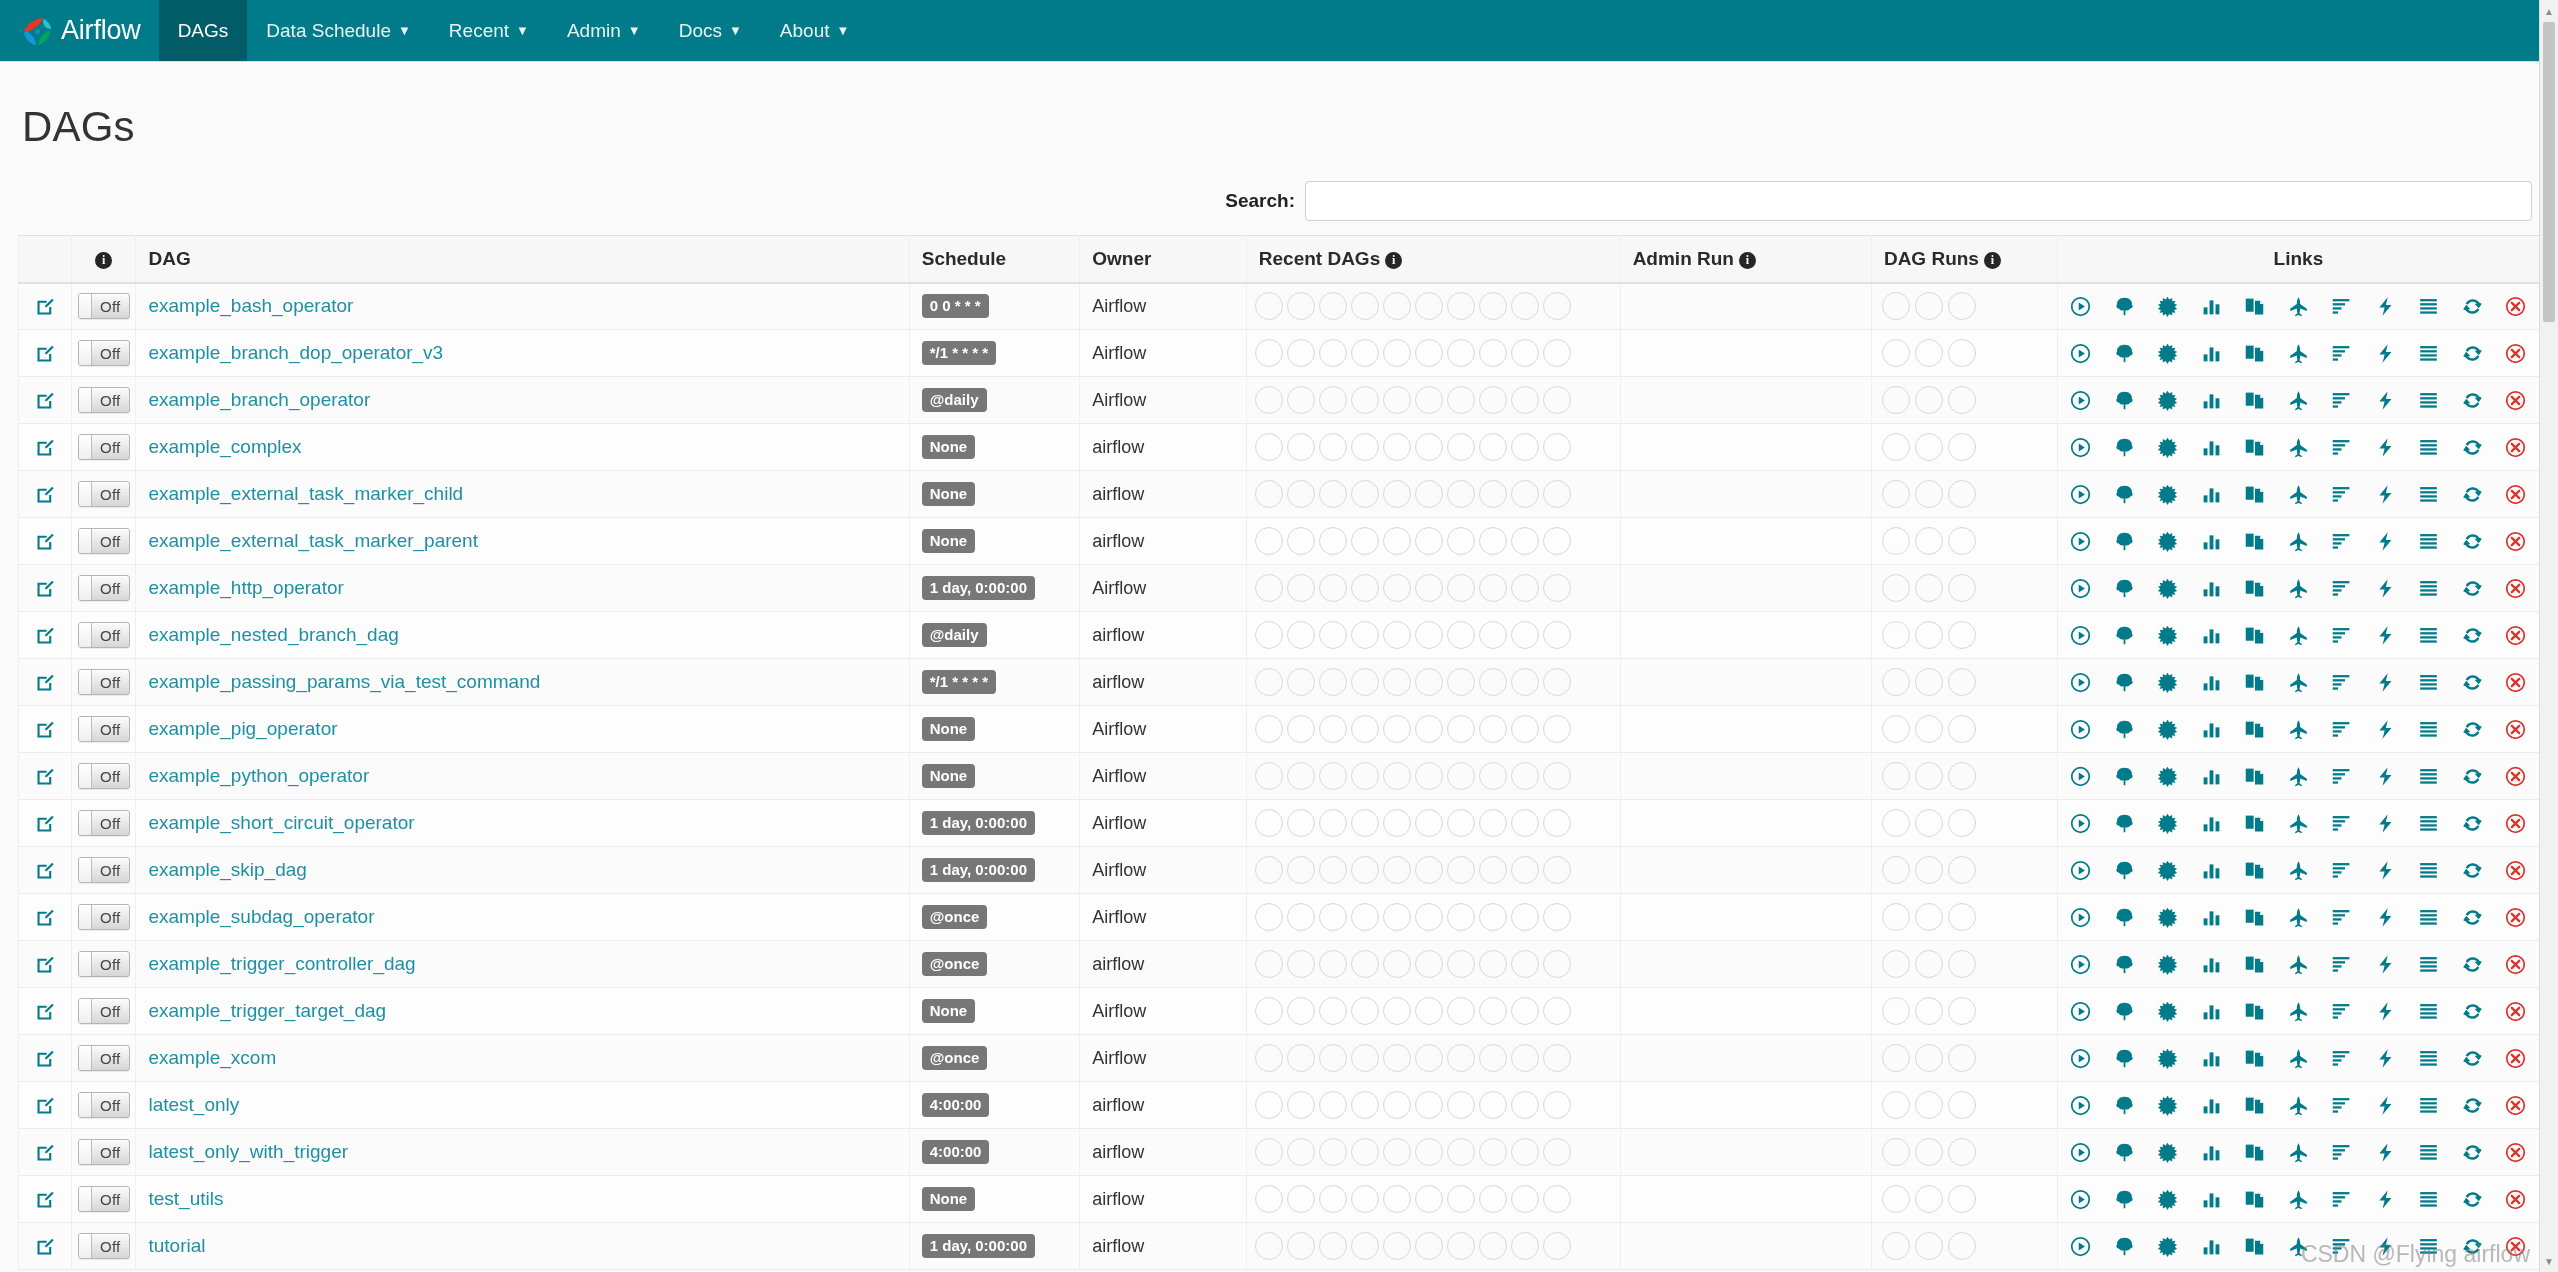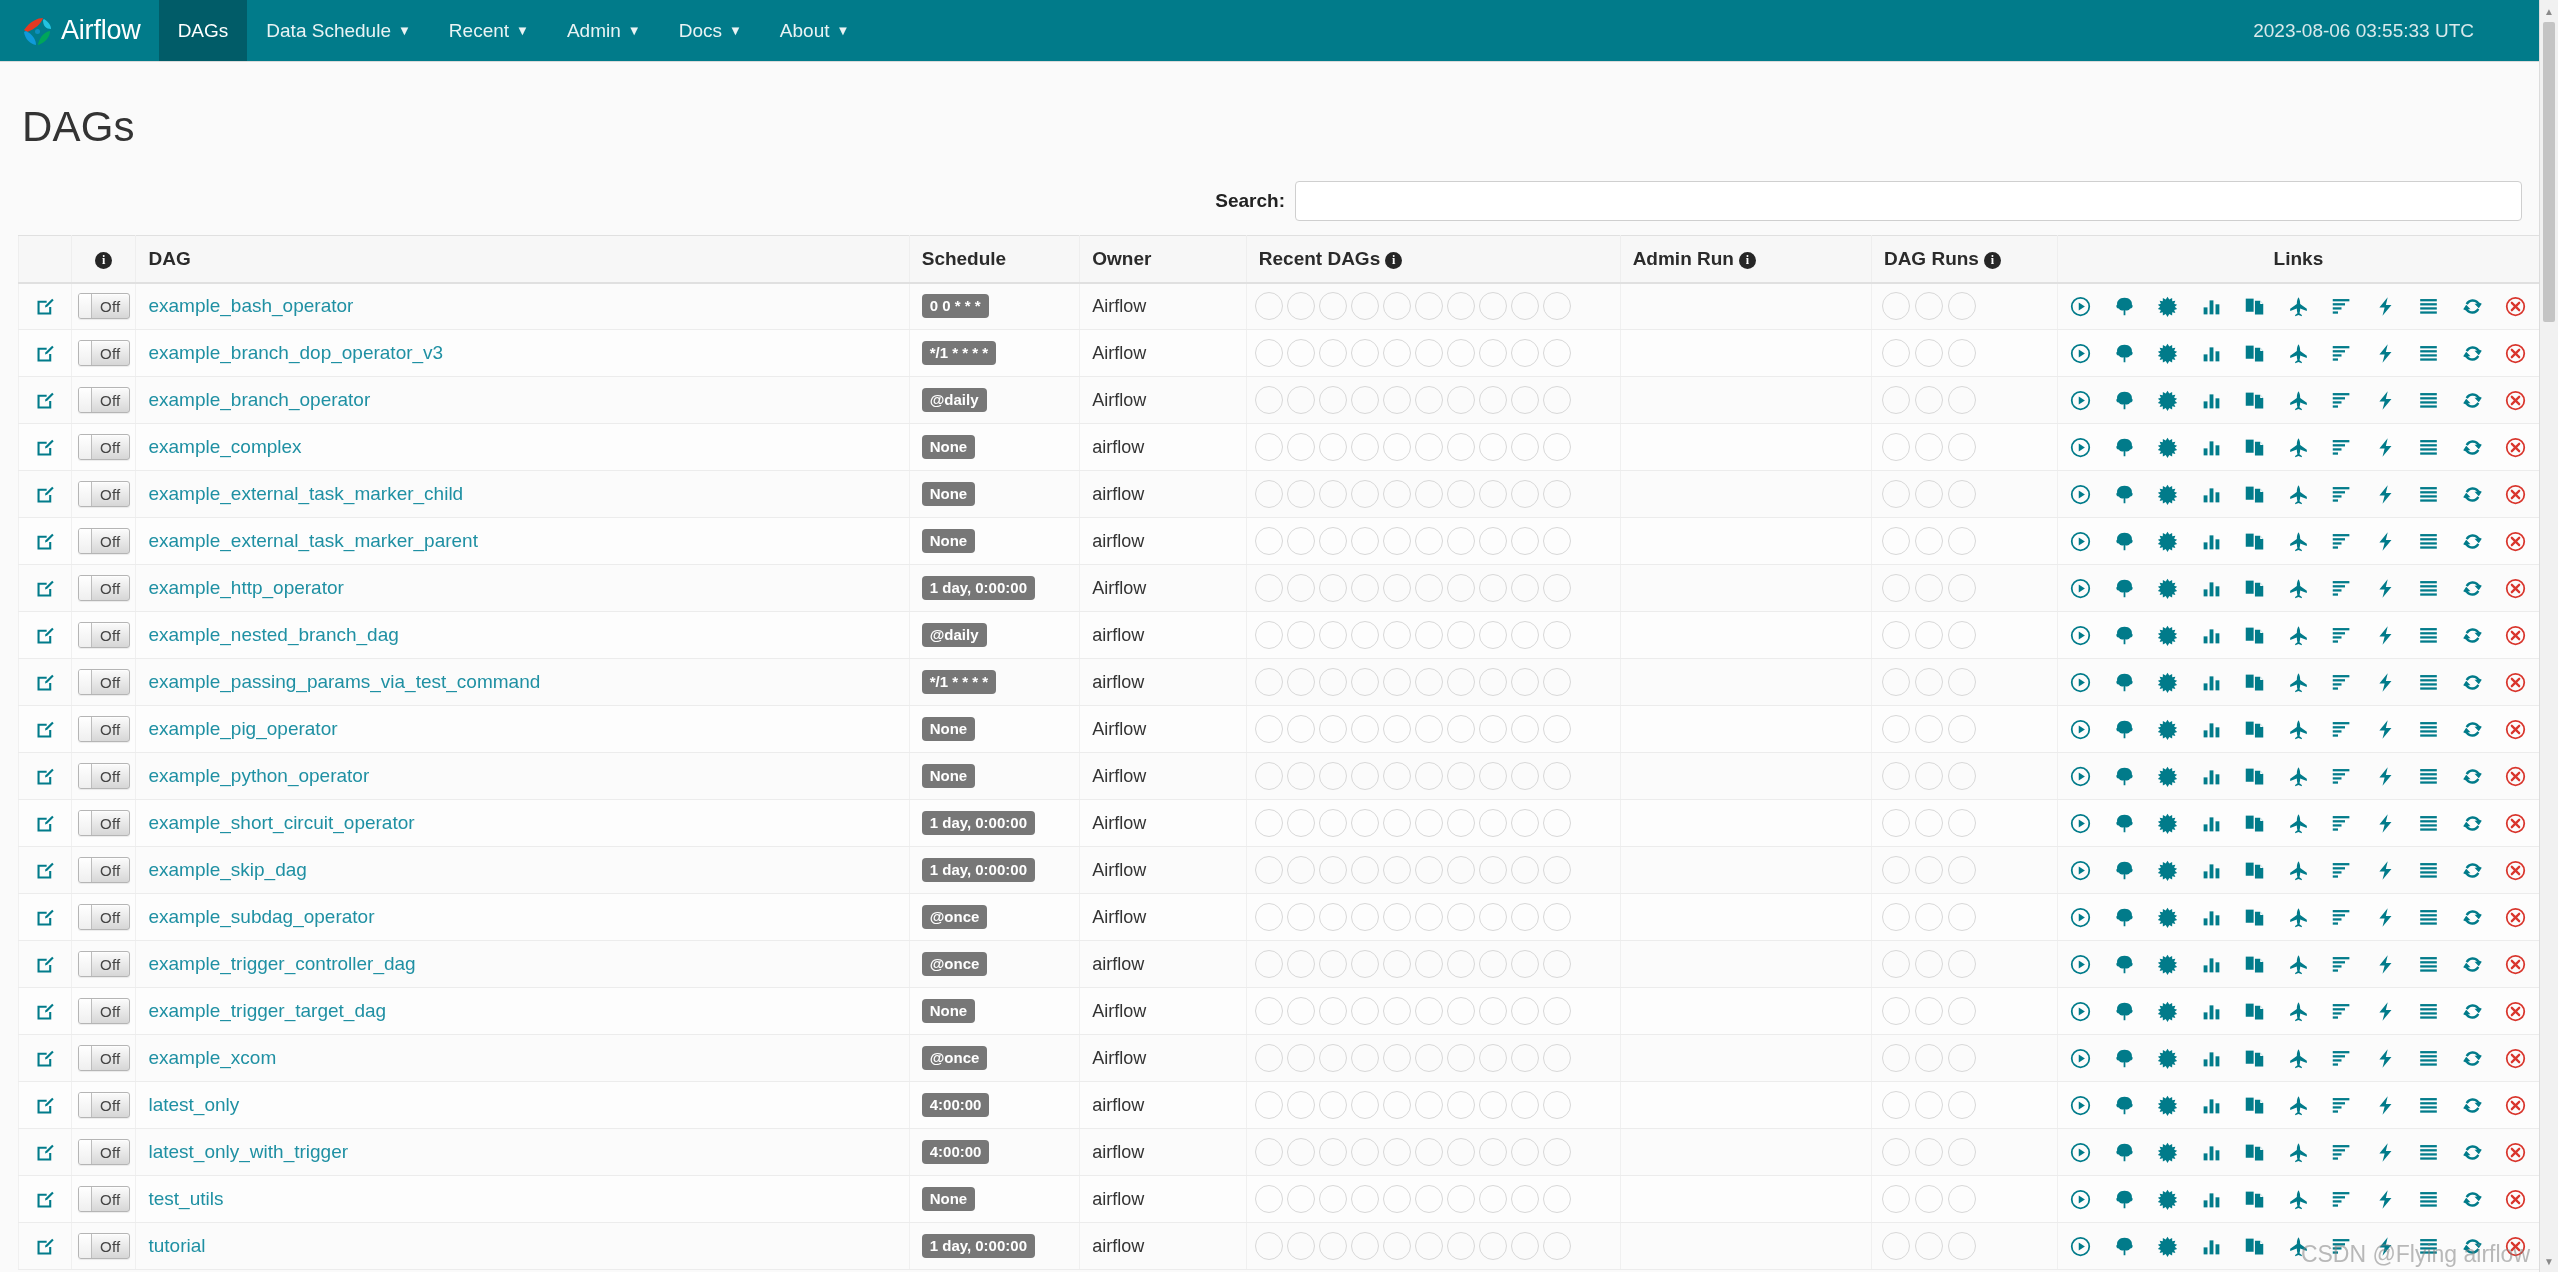--- a/index.html
+++ b/index.html
@@ -67,21 +67,21 @@
     margin: 42px 0 0 4px;
     letter-spacing: 0.2px;
   }
 
   .search-row {
     display: flex;
     justify-content: flex-end;
     align-items: center;
     margin-top: 30px;
     margin-bottom: 14px;
-    padding-right: 18px;
+    padding-right: 8px;
   }
   .search-label {
     font-size: 19px;
     color: #222;
     font-weight: bold;
     margin-right: 10px;
   }
   .search-input {
     width: 1227px;
     height: 40px;
@@ -315,21 +315,20 @@
     <a class="nav-item">
       <span>Docs</span>
       <span class="caret-glyph">▼</span>
     </a>
     <a class="nav-item">
       <span>About</span>
       <span class="caret-glyph">▼</span>
     </a>
   </nav>
 
-  <div class="nav-clock">2023-08-06 03:55:33 UTC</div>
 </div>
 
 <div class="page">
   <h1 class="page-title">DAGs</h1>
 
   <div class="search-row">
     <label class="search-label">Search:</label>
     <input class="search-input" type="text" value="" placeholder="" style="">
   </div>
 

